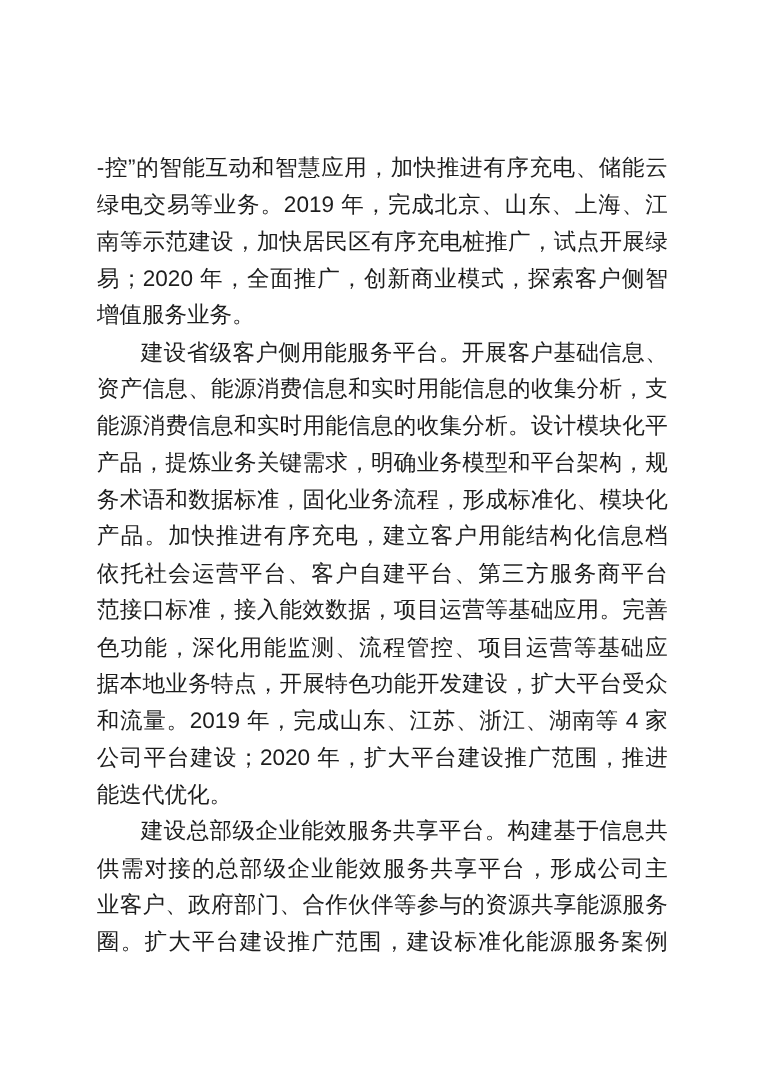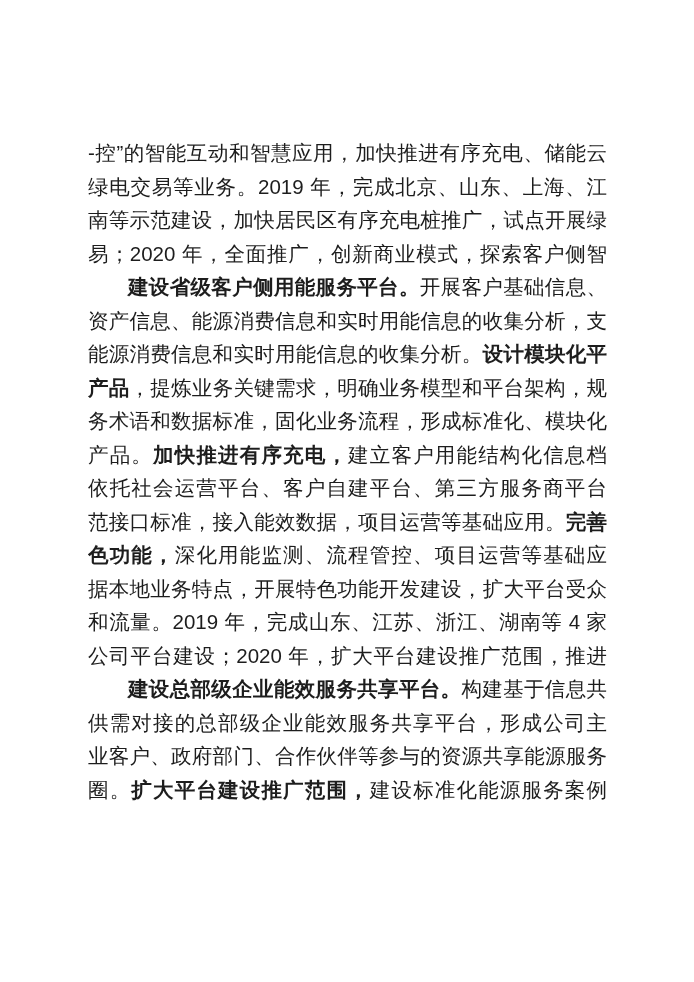--- a/index.html
+++ b/index.html
@@ -30,43 +30,45 @@
     height: 33.5px;
     overflow: hidden;
   }
   .tline.flush-left {
     text-align-last: left;
   }
   .tline.indent {
     text-indent: 40px;
   }
   .seg-b {
-    font-weight: bold;
+    font-weight: normal;
     margin-top: 48px;
   }
 </style>
 </head>
 <body>
 
 <div class="page" style="background: rgb(255, 255, 255);">
   <div class="text-block" id="doc-text" style="color: rgb(29, 29, 29);">
       <div class="tline"><span class="seg">-控”的智能互动和智慧应用，加快推进有序充电、储能云网、</span></div>
       <div class="tline"><span class="seg">绿电交易等业务。2019 年，完成北京、山东、上海、江苏、河</span></div>
       <div class="tline"><span class="seg">南等示范建设，加快居民区有序充电桩推广，试点开展绿电交</span></div>
       <div class="tline"><span class="seg">易；2020 年，全面推广，创新商业模式，探索客户侧智慧能源</span></div>
+      <div class="tline flush-left"><span class="seg">增值服务业务。</span></div>
       <div class="tline indent"><span class="seg-b">建设省级客户侧用能服务平台。</span><span class="seg">开展客户基础信息、设备</span></div>
       <div class="tline"><span class="seg">资产信息、能源消费信息和实时用能信息的收集分析，支撑省</span></div>
       <div class="tline"><span class="seg">能源消费信息和实时用能信息的收集分析。</span><span class="seg-b">设计模块化平台</span></div>
       <div class="tline"><span class="seg-b">产品</span><span class="seg">，提炼业务关键需求，明确业务模型和平台架构，规范业</span></div>
       <div class="tline"><span class="seg">务术语和数据标准，固化业务流程，形成标准化、模块化服务</span></div>
       <div class="tline"><span class="seg">产品。</span><span class="seg-b">加快推进有序充电，</span><span class="seg">建立客户用能结构化信息档案，</span></div>
       <div class="tline"><span class="seg">依托社会运营平台、客户自建平台、第三方服务商平台等，规</span></div>
       <div class="tline"><span class="seg">范接口标准，接入能效数据，项目运营等基础应用。</span><span class="seg-b">完善平台特</span></div>
       <div class="tline"><span class="seg-b">色功能，</span><span class="seg">深化用能监测、流程管控、项目运营等基础应用，根</span></div>
       <div class="tline"><span class="seg">据本地业务特点，开展特色功能开发建设，扩大平台受众规模</span></div>
       <div class="tline"><span class="seg">和流量。2019 年，完成山东、江苏、浙江、湖南等 4 家试点省</span></div>
       <div class="tline"><span class="seg">公司平台建设；2020 年，扩大平台建设推广范围，推进平台功</span></div>
+      <div class="tline flush-left"><span class="seg">能迭代优化。</span></div>
       <div class="tline indent"><span class="seg-b">建设总部级企业能效服务共享平台。</span><span class="seg">构建基于信息共享、</span></div>
       <div class="tline"><span class="seg">供需对接的总部级企业能效服务共享平台，形成公司主导，企</span></div>
       <div class="tline"><span class="seg">业客户、政府部门、合作伙伴等参与的资源共享能源服务生态</span></div>
       <div class="tline"><span class="seg">圈。</span><span class="seg-b">扩大平台建设推广范围，</span><span class="seg">建设标准化能源服务案例库，支</span></div>
     </div>
 </div>
 
 </body></html>

